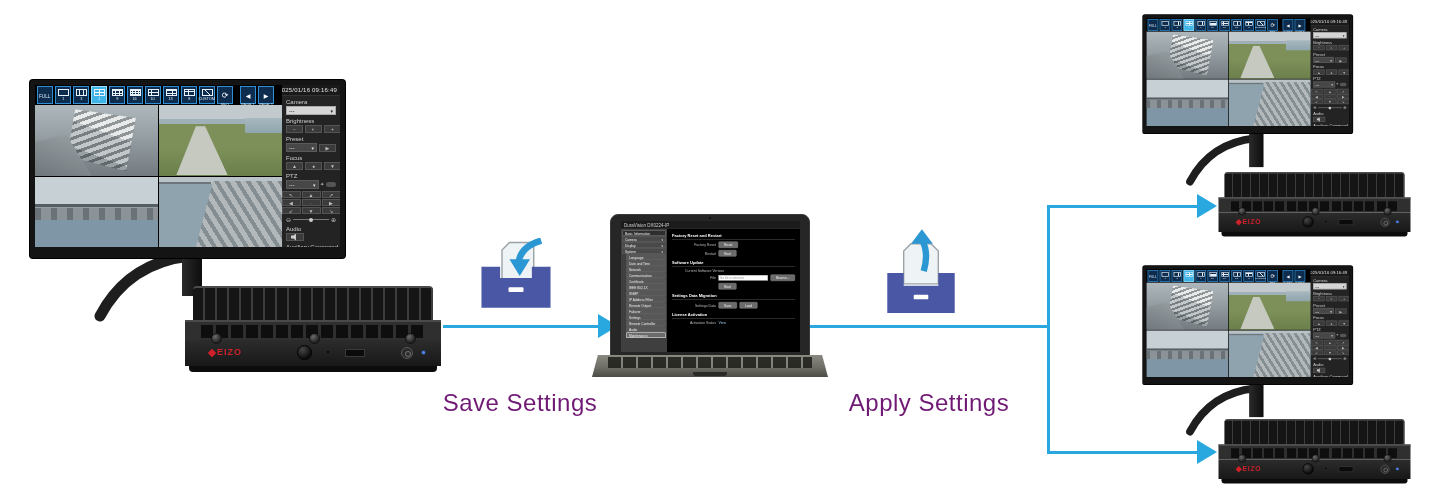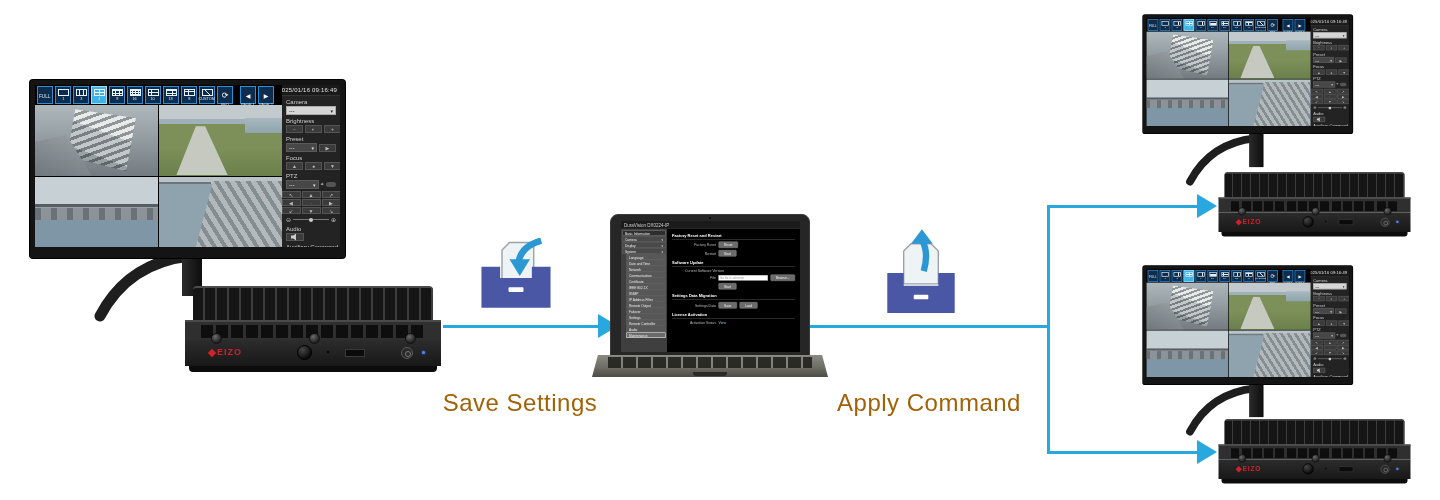--- a/index.html
+++ b/index.html
@@ -11,21 +11,21 @@
   .ahead { position:absolute; width:0; height:0; border-top:12px solid transparent; border-bottom:12px solid transparent; border-left:20px solid #29a8e0; z-index:1; }
   #line-left { left:443px; top:325px; width:157px; height:3px; }
   #ah1 { left:598px; top:314px; }
   #line-mid { left:810px; top:325px; width:239px; height:3px; }
   #line-vert { left:1047px; top:205px; width:3px; height:249px; }
   #line-topbranch { left:1049px; top:205px; width:148px; height:3px; }
   #ah2 { left:1197px; top:194px; }
   #line-botbranch { left:1049px; top:451px; width:148px; height:3px; }
   #ah3 { left:1197px; top:440px; }
 
-  .flow-label { position:absolute; font-size:24px; color:#a16207; letter-spacing:.5px; text-align:center; z-index:6; }
+  .flow-label { position:absolute; font-size:24px; color:#701a75; letter-spacing:.5px; text-align:center; z-index:6; }
   #save-label { left:430px; top:389px; width:180px; }
   #apply-label { left:834px; top:389px; width:190px; }
 
   .flow-icon { position:absolute; z-index:6; }
   #save-icon { left:474px; top:238px; }
   #apply-icon { left:880px; top:224px; }
 
   
   .monitor-wrap { position:absolute; z-index:5; transform-origin:0 0; }
   .pos-m1 { left:30px; top:80px; }
@@ -178,21 +178,21 @@
 <div class="cline" id="line-left"></div>
 <div class="ahead" id="ah1"></div>
 <div class="cline" id="line-mid"></div>
 <div class="cline" id="line-vert"></div>
 <div class="cline" id="line-topbranch"></div>
 <div class="ahead" id="ah2"></div>
 <div class="cline" id="line-botbranch"></div>
 <div class="ahead" id="ah3"></div>
 
 <div class="flow-label" id="save-label">Save Settings</div>
-<div class="flow-label" id="apply-label">Apply Command</div>
+<div class="flow-label" id="apply-label">Apply Settings</div>
 
 <svg class="flow-icon" id="save-icon" width="84" height="78" viewBox="0 0 90 82">
   <polygon points="38,4 64,4 64,46 30,46 30,12" fill="#eef3f5" stroke="#9aa2a6" stroke-width="1.5"></polygon>
   <path d="M72,2 C58,6 50,13 48,24" stroke="#2b97d3" stroke-width="7" fill="none"></path>
   <polygon points="38,22 60,22 49,40" fill="#2b97d3"></polygon>
   <path d="M8,30 H28 V42 H62 V30 H82 V74 H8 Z" fill="#4a57a5"></path>
   <rect x="37" y="52" width="16" height="5" rx="1" fill="#ffffff"></rect>
 </svg>
 
 <svg class="flow-icon" id="apply-icon" width="82" height="96" viewBox="0 0 90 94">

